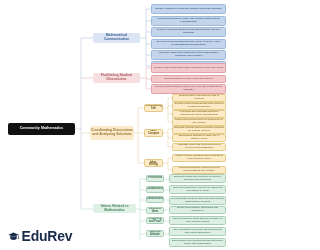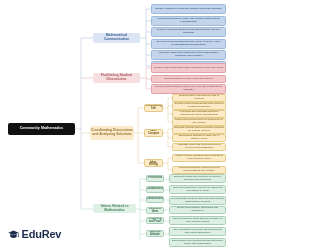--- a/index.html
+++ b/index.html
@@ -59,21 +59,21 @@
   .c-green.leaf{background:#dcefe2;border-color:#a9cfb7;color:#33634a;}
   .c-green.sub{background:#dcefe2;border-color:#a9cfb7;color:#33634a;}
 
   
   #logo{
     position:absolute;left:8px;top:228px;
     display:flex;align-items:center;gap:2.5px;
   }
   #logo .cap{width:11px;height:11px;flex:0 0 auto;}
   #logo .wordmark{
-    font-size:11px;font-weight:bold;color:#1b2b4b;
+    font-size:14px;font-weight:bold;color:#1b2b4b;
     letter-spacing:-.2px;
   }
 </style>
 </head>
 <body>
 
 <div id="canvas">
 
   <svg class="wires" viewBox="0 0 234 250">
     <g fill="none" stroke-width="0.4">

